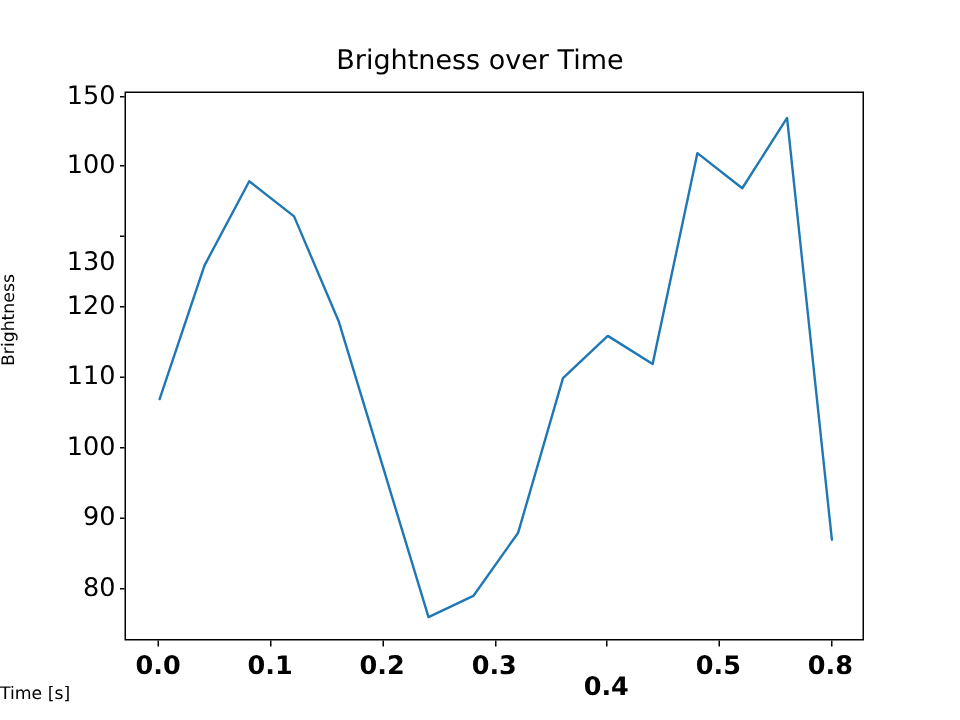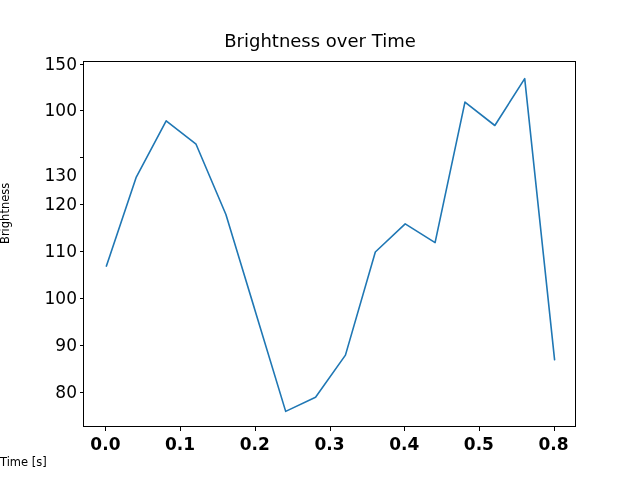--- a/index.html
+++ b/index.html
@@ -76,20 +76,20 @@
       <div class="tick-label ytick-label" style="left: 33px; top: 63.5775px; width: 44px;">150</div>
       <div class="tick-mark xtick-mark" style="left: 105.409px; top: 427px;"></div>
       <div class="tick-label xtick-label" style="left: 105.409px; top: 434px;">0.0</div>
       <div class="tick-mark xtick-mark" style="left: 180.106px; top: 427px;"></div>
       <div class="tick-label xtick-label" style="left: 180.106px; top: 434px;">0.1</div>
       <div class="tick-mark xtick-mark" style="left: 254.803px; top: 427px;"></div>
       <div class="tick-label xtick-label" style="left: 254.803px; top: 434px; text-align: right;">0.2</div>
       <div class="tick-mark xtick-mark" style="left: 329.5px; top: 427px;"></div>
       <div class="tick-label xtick-label" style="left: 329.5px; top: 434px;">0.3</div>
       <div class="tick-mark xtick-mark" style="left: 404.197px; top: 427px;"></div>
-      <div class="tick-label xtick-label" style="left: 404.197px; top: 434px;">0.4</div>
+      <div class="tick-label xtick-label" style="left: 404.197px; top: 448px;">0.4</div>
       <div class="tick-mark xtick-mark" style="left: 478.894px; top: 427px;"></div>
       <div class="tick-label xtick-label" style="left: 478.894px; top: 434px;">0.5</div>
       <div class="tick-mark xtick-mark" style="left: 553.591px; top: 427px;"></div>
       <div class="tick-label xtick-label" style="left: 553.591px; top: 434px;">0.8</div>
     </div>
 
 </div>
 
 </body></html>

